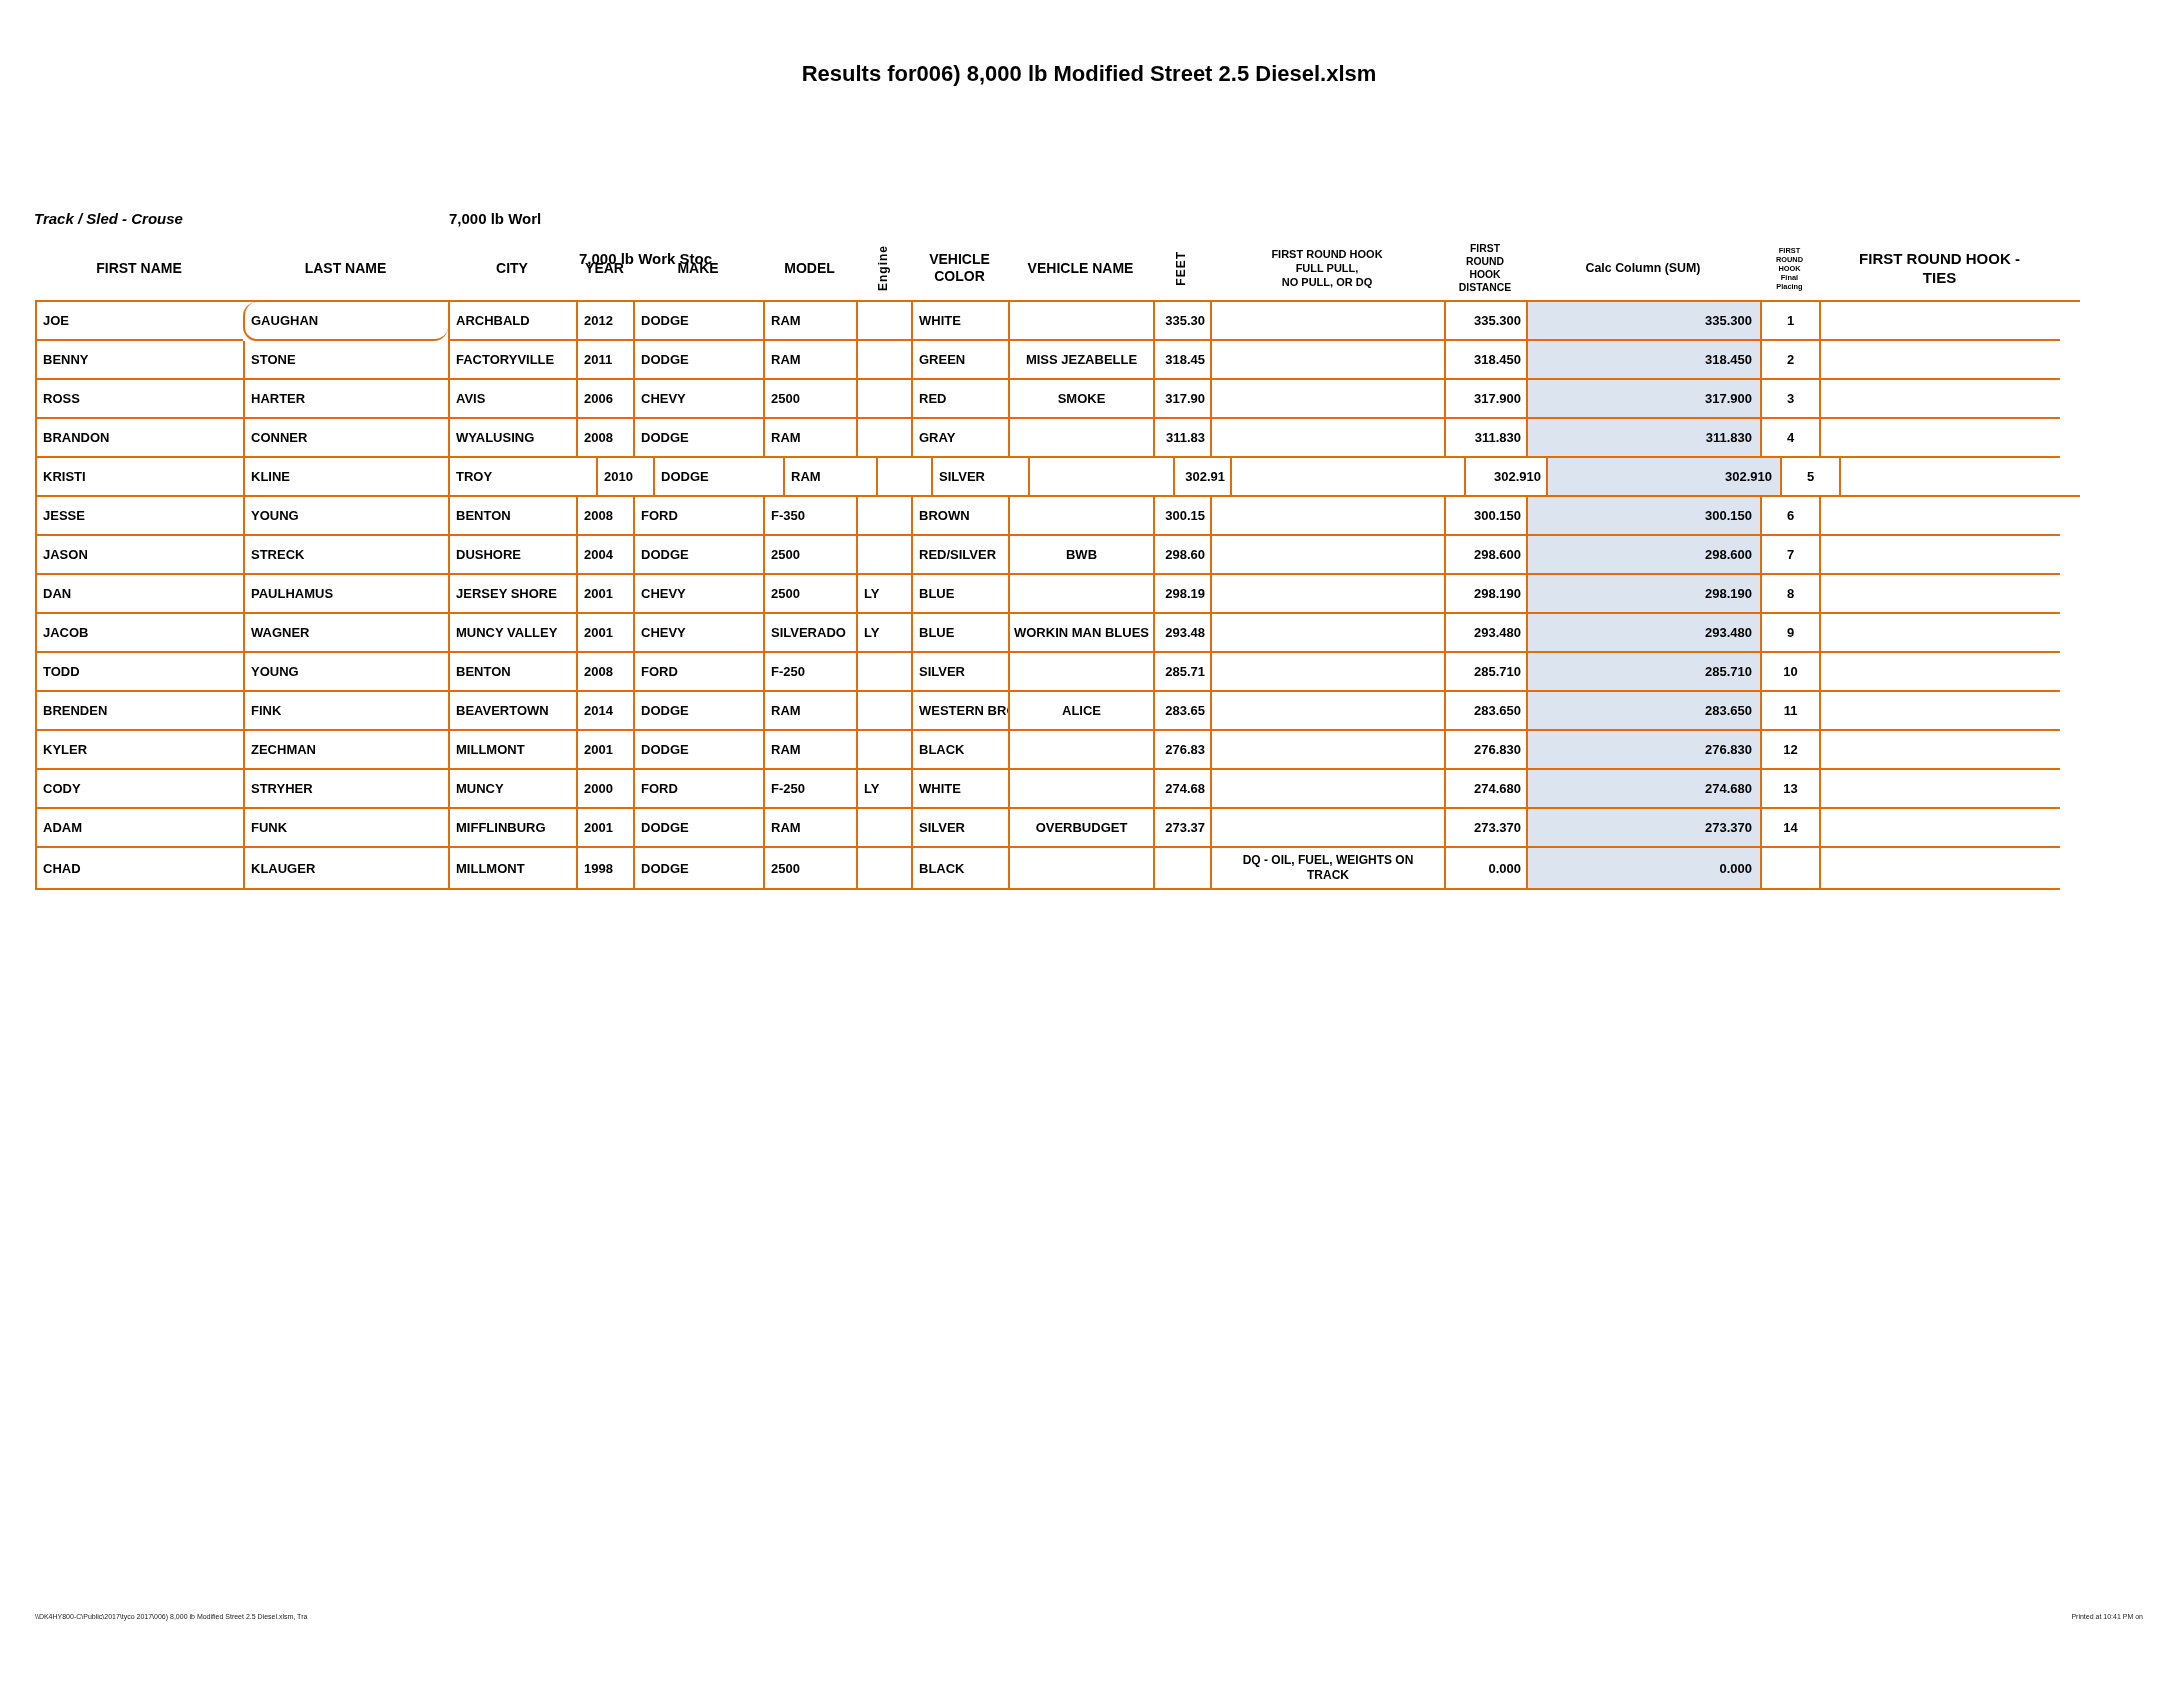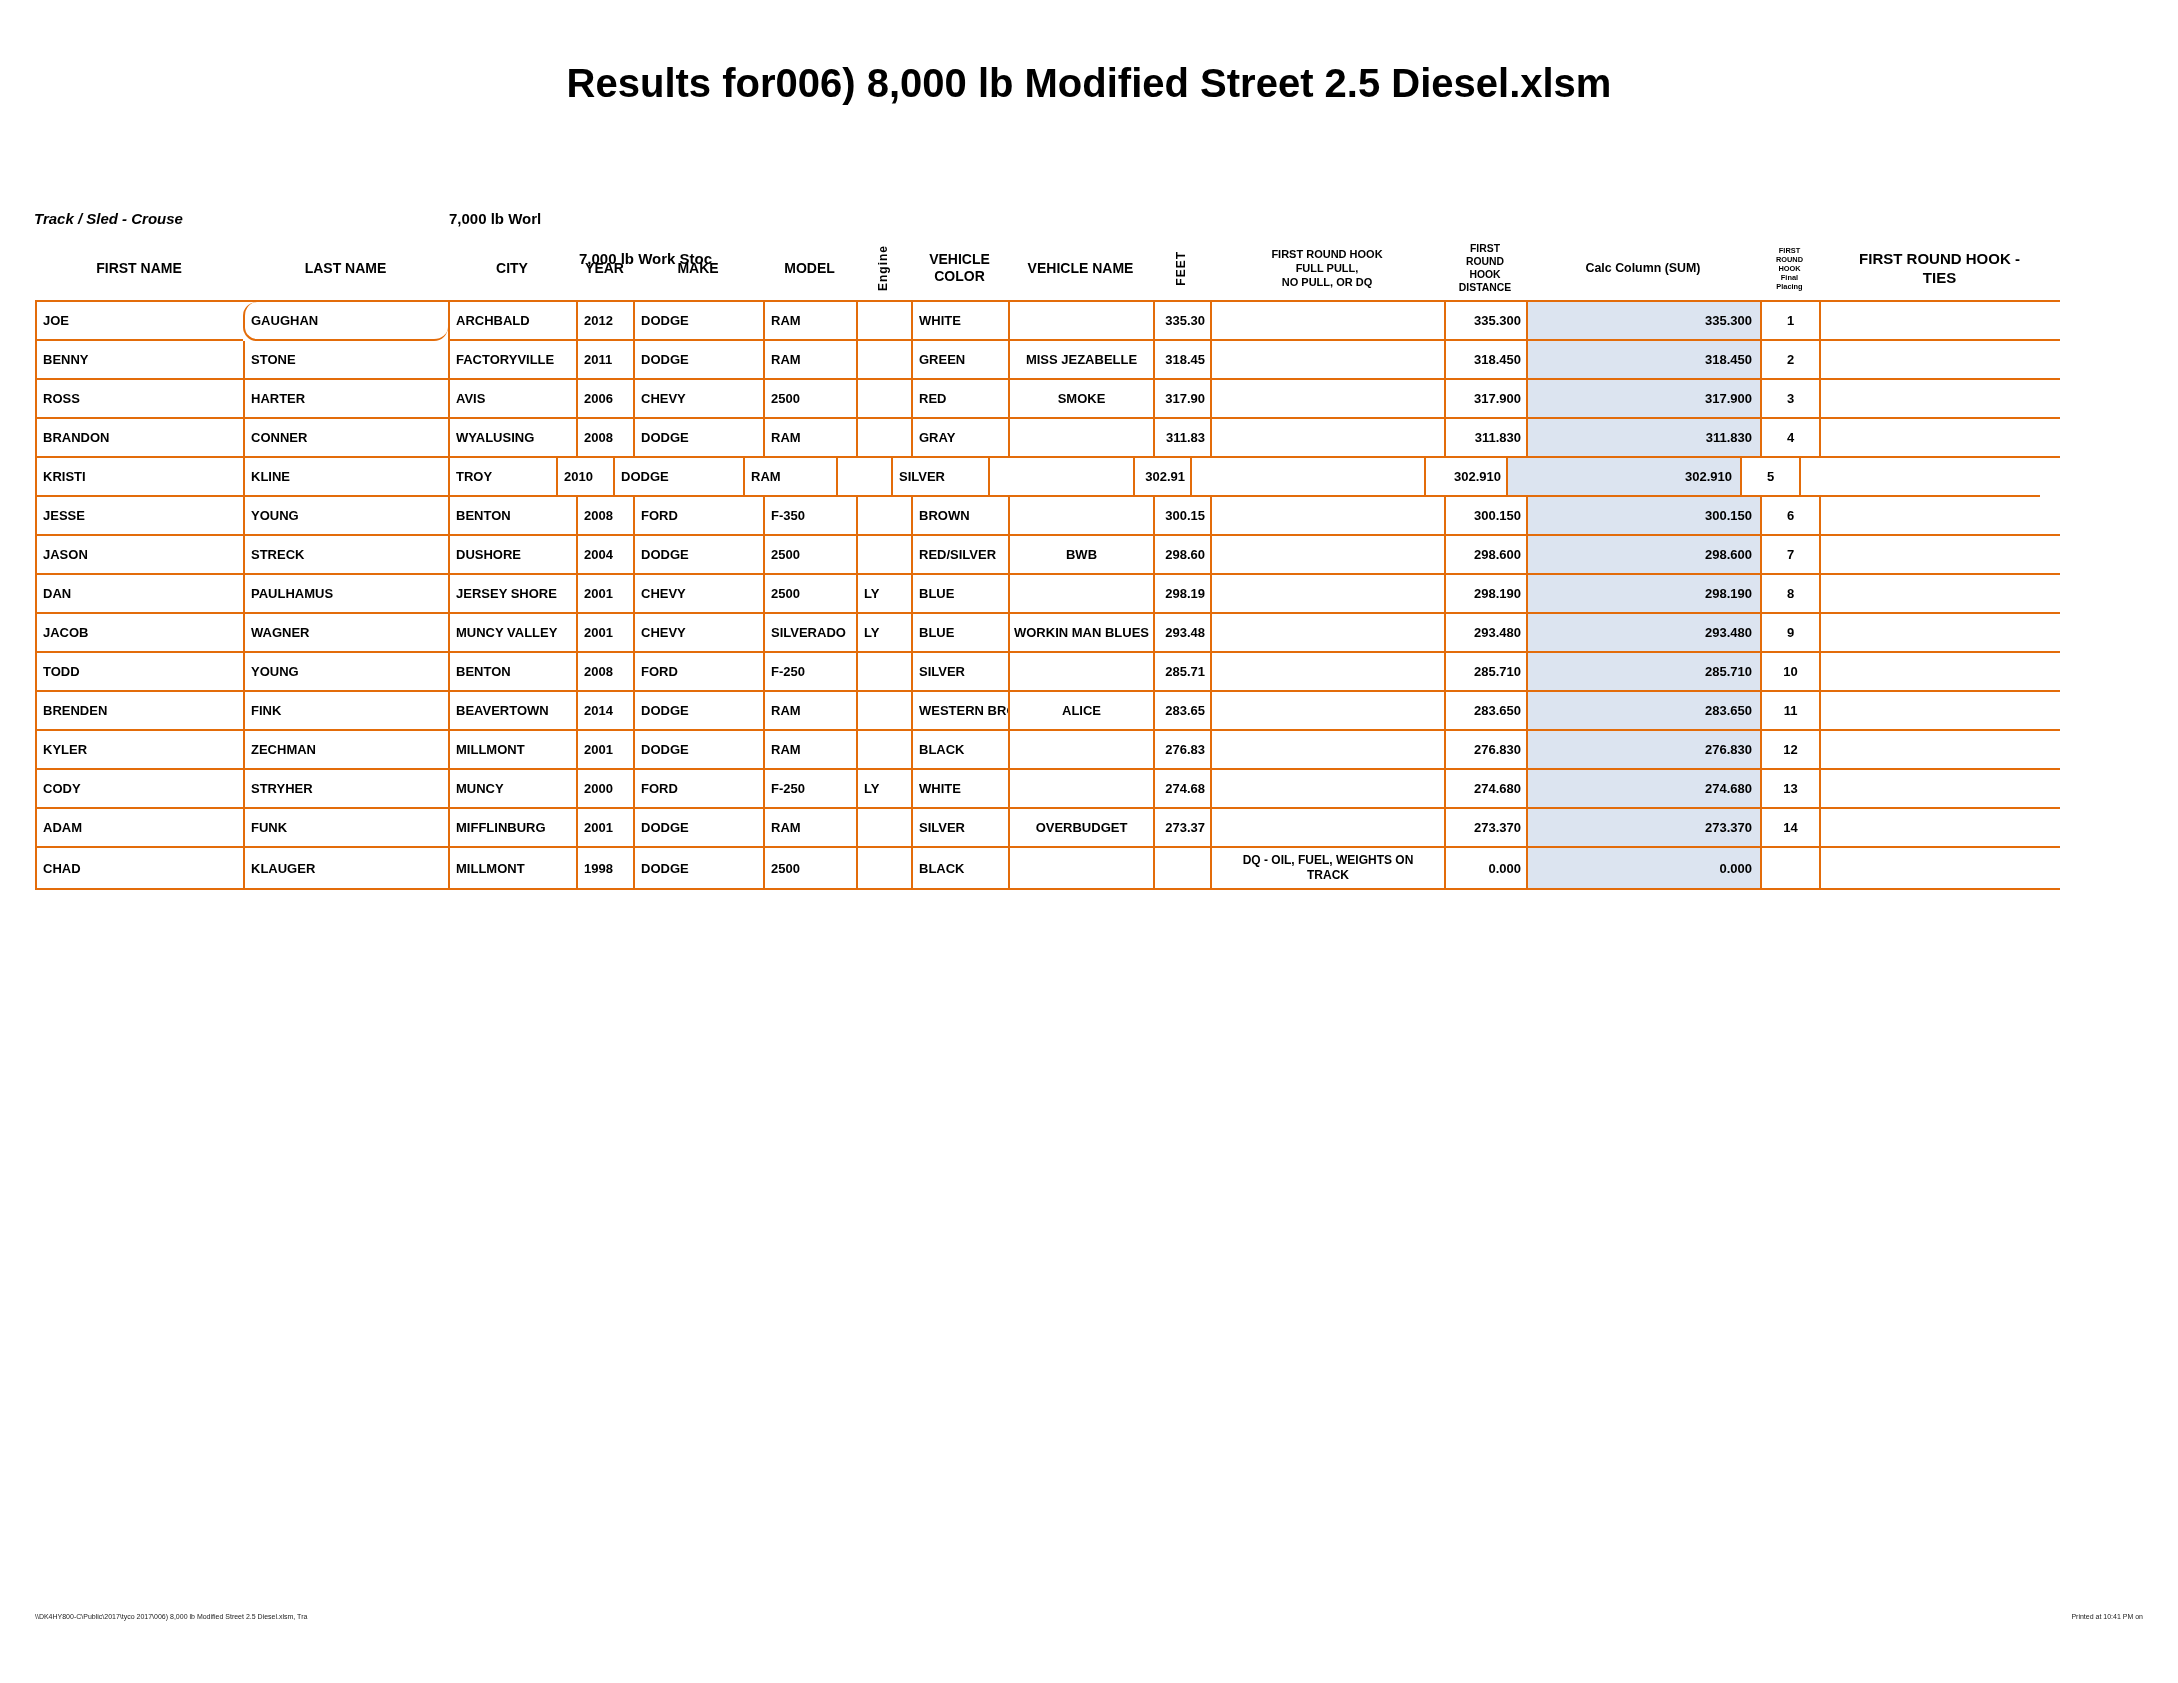--- a/index.html
+++ b/index.html
@@ -7,21 +7,21 @@
     position:relative;
     width:2178px;height:1683px;
     background:#ffffff;
     font-family:"Liberation Sans", sans-serif;
     color:#000;
     overflow:hidden;
   }
   .title{
     position:absolute;top:61px;left:0;width:2178px;
     text-align:center;
-    font-size:40px;font-weight:bold;letter-spacing:0px;
+    font-size:22px;font-weight:bold;letter-spacing:0px;
   }
   .sub{position:absolute;top:210px;font-size:15px;font-weight:bold;white-space:nowrap;}
   .track{left:34px;font-style:italic;}
   .c1{left:449px;}
   .c2{left:579px;margin-top:40px;}
 
   
   #header-row{
     position:absolute;left:35px;top:236px;height:64px;
     display:flex;align-items:stretch;
@@ -171,21 +171,21 @@
         <div class="cell ar" style="width: 57px;">311.83</div>
         <div class="cell ac small" style="width: 234px;"></div>
         <div class="cell ar" style="width: 82px;">311.830</div>
         <div class="cell ar calc" style="width: 234px;">311.830</div>
         <div class="cell ac" style="width: 59px;">4</div>
         <div class="cell ac ties" style="width: 241px;"></div>
       </div>
       <div class="row">
         <div class="cell al" style="width: 208px;">KRISTI</div>
         <div class="cell al" style="width: 205px;">KLINE</div>
-        <div class="cell al" style="width: 108px;">TROY</div>
+        <div class="cell al" style="width: 148px;">TROY</div>
         <div class="cell al" style="width: 57px;">2010</div>
         <div class="cell al" style="width: 130px;">DODGE</div>
         <div class="cell al" style="width: 93px;">RAM</div>
         <div class="cell al" style="width: 55px;"></div>
         <div class="cell al clip" style="width: 97px;">SILVER</div>
         <div class="cell ac clip" style="width: 145px;"></div>
         <div class="cell ar" style="width: 57px;">302.91</div>
         <div class="cell ac small" style="width: 234px;"></div>
         <div class="cell ar" style="width: 82px;">302.910</div>
         <div class="cell ar calc" style="width: 234px;">302.910</div>

